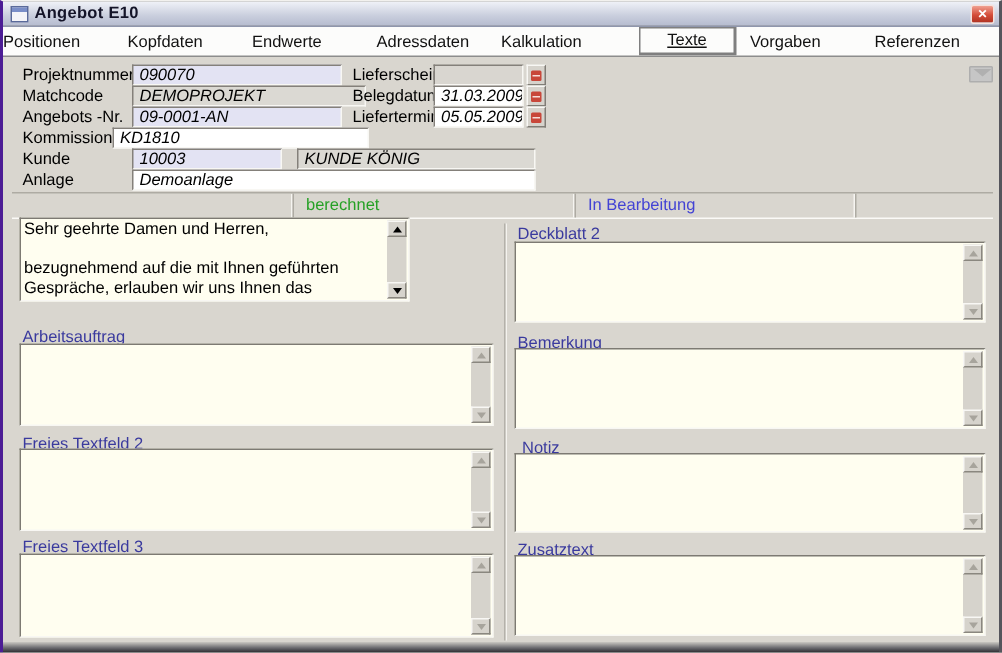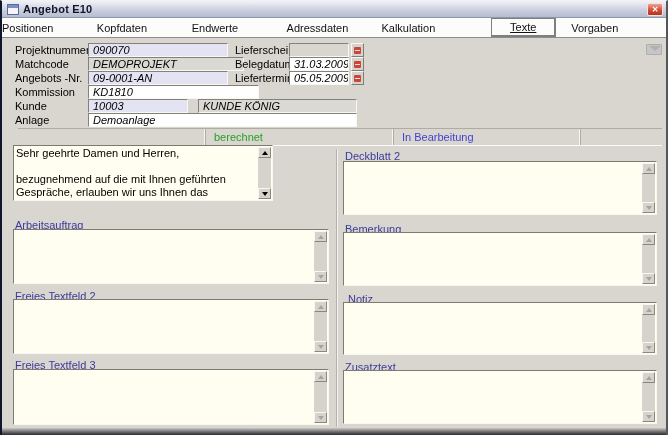--- a/index.html
+++ b/index.html
@@ -1,21 +1,21 @@
 <!DOCTYPE html>
 <html><head>
 <meta charset="utf-8">
 <style>
   * { margin:0; padding:0; box-sizing:border-box; }
   html,body { background:#808080; }
   body { font-family:"Liberation Sans", sans-serif; font-size:11px; color:#000; }
 
   .window {
     position:relative; width:668px; height:435px; background:#a3a3a3;
-    border-top:1px solid #f2f1ee; border-left:2px solid #0f172a; border-right:2px solid #55555c;
+    border-top:1px solid #f2f1ee; border-left:2px solid #4c1d95; border-right:2px solid #55555c;
     overflow:hidden;
   }
 
   
   .titlebar {
     position:absolute; top:0; left:0; right:0; height:17px;
     background:linear-gradient(#f0f2f8, #c9cedd 60%, #b6bccf);
     border-bottom:1px solid #8f96ac;
     display:flex; align-items:center; padding:0 3px;
   }
@@ -63,21 +63,21 @@
   .cal-glyph { width:7px; height:7px; background:#c8473a; border-radius:1px; position:relative; }
   .cal-glyph::after { content:""; position:absolute; left:1px; right:1px; top:3px; height:1px; background:#f6ddda; }
 
   .mail-icon { position:absolute; left:644px; top:6px; width:16px; height:11px;
     background:#c6c6c6; border:1px solid #aeaeae; border-radius:1px; }
   .mail-icon::after { content:""; position:absolute; left:2px; top:1px;
     border-left:6px solid transparent; border-right:6px solid transparent; border-top:5px solid #b0b0b0; }
 
   
   .statusrow {
-    position:absolute; left:16px; right:4px; top:90px; height:18px; display:flex;
+    position:absolute; left:6px; right:4px; top:90px; height:18px; display:flex;
     border-top:1px solid #aeaba3; border-bottom:1px solid #fbfaf7;justify-content:space-between;
   }
   .statusseg { border-right:1px solid #aeaba3; box-shadow:inset -1px 0 0 #f6f5f1;
     display:flex; align-items:center; padding-left:8px; }
   .seg1 { width:188px; } .seg2 { width:188px; } .seg3 { width:187px; } .seg4 { flex:1; border-right:none; box-shadow:none; }
   .st-green { color:#26a126; }
   .st-blue  { color:#4343d4; }
 
   
   .talabel { position:absolute; color:#3a3a9e; }
@@ -130,35 +130,38 @@
       </div>
     <div class="tabcell">
         <div class="tab">Kalkulation</div>
       </div>
     <div class="tabcell">
         <div class="tab active">Texte</div>
       </div>
     <div class="tabcell">
         <div class="tab">Vorgaben</div>
       </div>
+    <div class="tabcell">
+        <div class="tab">Referenzen</div>
+      </div>
   </div>
 
   <div class="content">
 
     <span class="flabel" style="top:6px">Projektnummer</span>
     <span class="ffield lav" style="top:5px; left:86px; width:140px">090070</span>
 
     <span class="flabel" style="top:20px">Matchcode</span>
     <span class="ffield gray" style="top:19px; left:86px; width:156px">DEMOPROJEKT</span>
 
     <span class="flabel" style="top:34px">Angebots -Nr.</span>
     <span class="ffield lav" style="top:33px; left:86px; width:140px">09-0001-AN</span>
 
     <span class="flabel" style="top:48px">Kommission</span>
-    <span class="ffield" style="top:47px; left:86px; width:171px">KD1810</span>
+    <span class="ffield" style="top:47px; left:73px; width:171px">KD1810</span>
 
     <span class="flabel" style="top:62px">Kunde</span>
     <span class="ffield lav" style="top:61px; left:86px; width:100px">10003</span>
     <span class="ffield gray" style="top:61px; left:196px; width:159px">KUNDE KÖNIG</span>
 
     <span class="flabel" style="top:76px">Anlage</span>
     <span class="ffield" style="top:75px; left:86px; width:269px">Demoanlage</span>
 
     <span class="rlabel" style="top:6px">Lieferscheind.</span>
     <span class="ffield dis" style="top:5px; left:287px; width:60px"></span>

